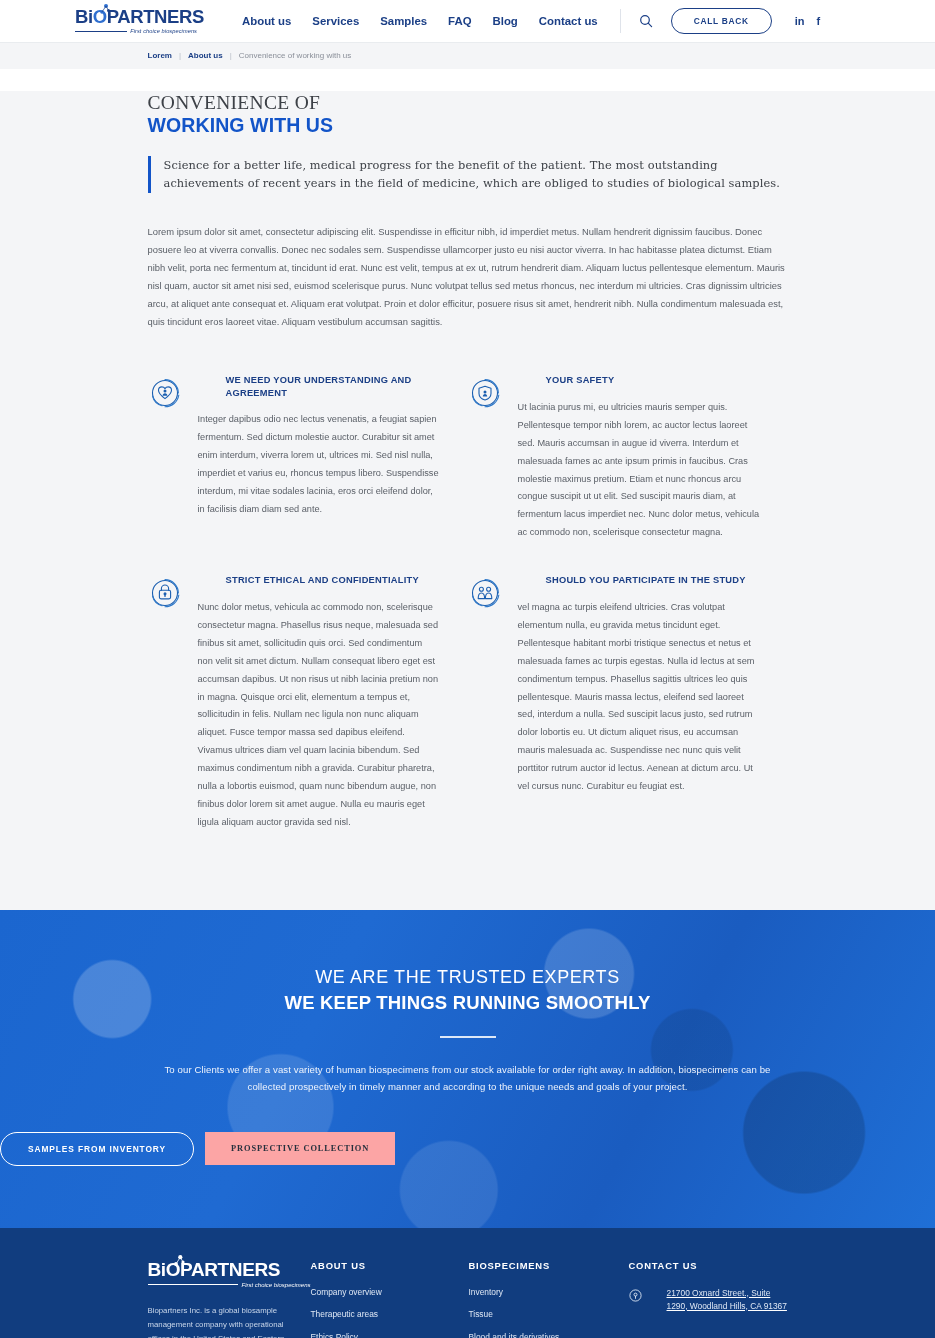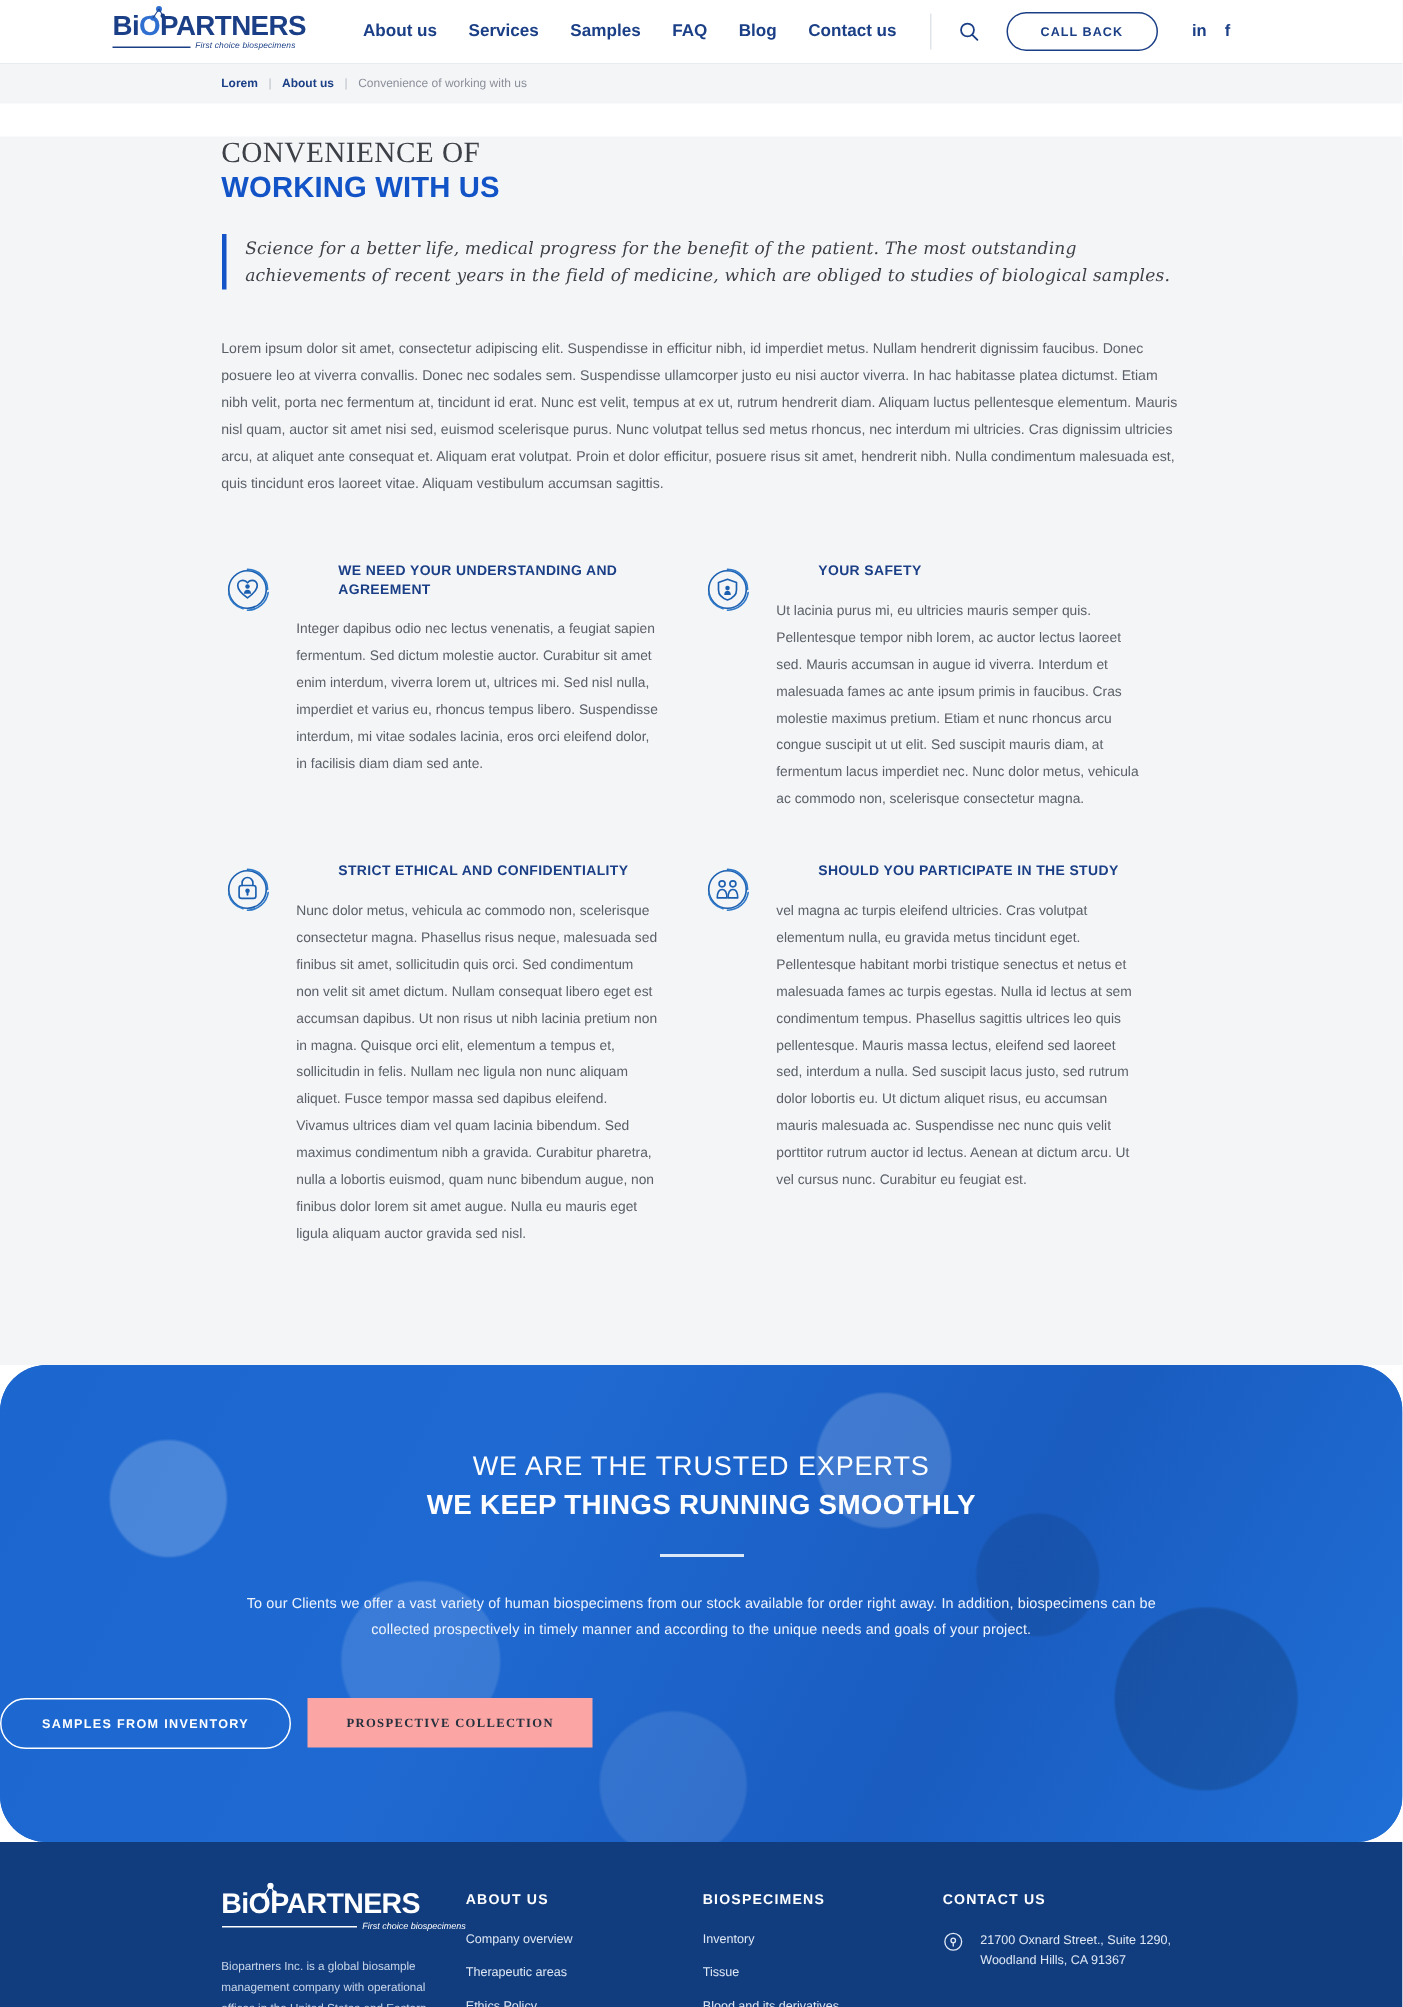--- a/index.html
+++ b/index.html
@@ -81,21 +81,21 @@
     display: block; font-size: 19.5px; font-weight: 800;
     color: #1254c8; letter-spacing: 0.1px;
   }
   .quote {
     margin-top: 19px; padding-left: 13px;
     border-left: 3px solid #1254c8;
   }
   .quote p {
     font-family: "DejaVu Serif", serif;
     font-size: 11.4px; line-height: 1.62; color: #3d4147;
-    font-style: italic; letter-spacing: 0.1px;
+    letter-spacing: 0.1px;
   }
   .body-copy {
     margin-top: 30px;
     font-size: 9.4px; line-height: 1.92; color: #5b6068;
     text-align: left;
   }
 
   
   .cards {
     display: grid;
@@ -113,21 +113,20 @@
   .card-text {
     margin-top: 12px;
     font-size: 9.2px; line-height: 1.95; color: #5b6068;
   }
 
   
   .cta {
     position: relative; overflow: hidden;
     background: #1763cc; padding: 56px 0 62px;
     text-align: center;
-    border-radius: 31px;
   }
   .cta-photo {
     position: absolute; inset: 0;
     background:
       radial-gradient(circle at 12% 28%, rgba(255,255,255,.20) 0 38px, transparent 40px),
       radial-gradient(circle at 30% 62%, rgba(255,255,255,.12) 0 52px, transparent 54px),
       radial-gradient(circle at 63% 20%, rgba(255,255,255,.16) 0 44px, transparent 46px),
       radial-gradient(circle at 86% 70%, rgba(0,0,0,.16) 0 60px, transparent 62px),
       radial-gradient(circle at 48% 88%, rgba(255,255,255,.10) 0 48px, transparent 50px),
       radial-gradient(circle at 74% 44%, rgba(0,0,0,.10) 0 40px, transparent 42px),
@@ -192,21 +191,21 @@
   }
 
   .fcol-title {
     font-size: 9.4px; font-weight: 700; color: #fff;
     letter-spacing: 0.8px; margin-bottom: 16px; text-transform: uppercase;
   }
   .flink {
     display: block; font-size: 8.4px; color: #dfe8f5;
     text-decoration: none; margin-bottom: 11px; line-height: 1.4;
   }
-  .fcontact-row { display: flex; gap: 12px; margin-bottom: 32px; align-items: flex-start; }
+  .fcontact-row { display: flex; gap: 25px; margin-bottom: 32px; align-items: flex-start; text-decoration: underline; }
   .fcontact-icon { flex: 0 0 auto; width: 13px; margin-top: 1px; }
   .fcontact-text { font-size: 8.4px; line-height: 1.55; color: #dfe8f5; }
 </style>
 </head>
 <body>
 
 <div class="header">
   <div class="header-inner">
 
     <div class="logo">

